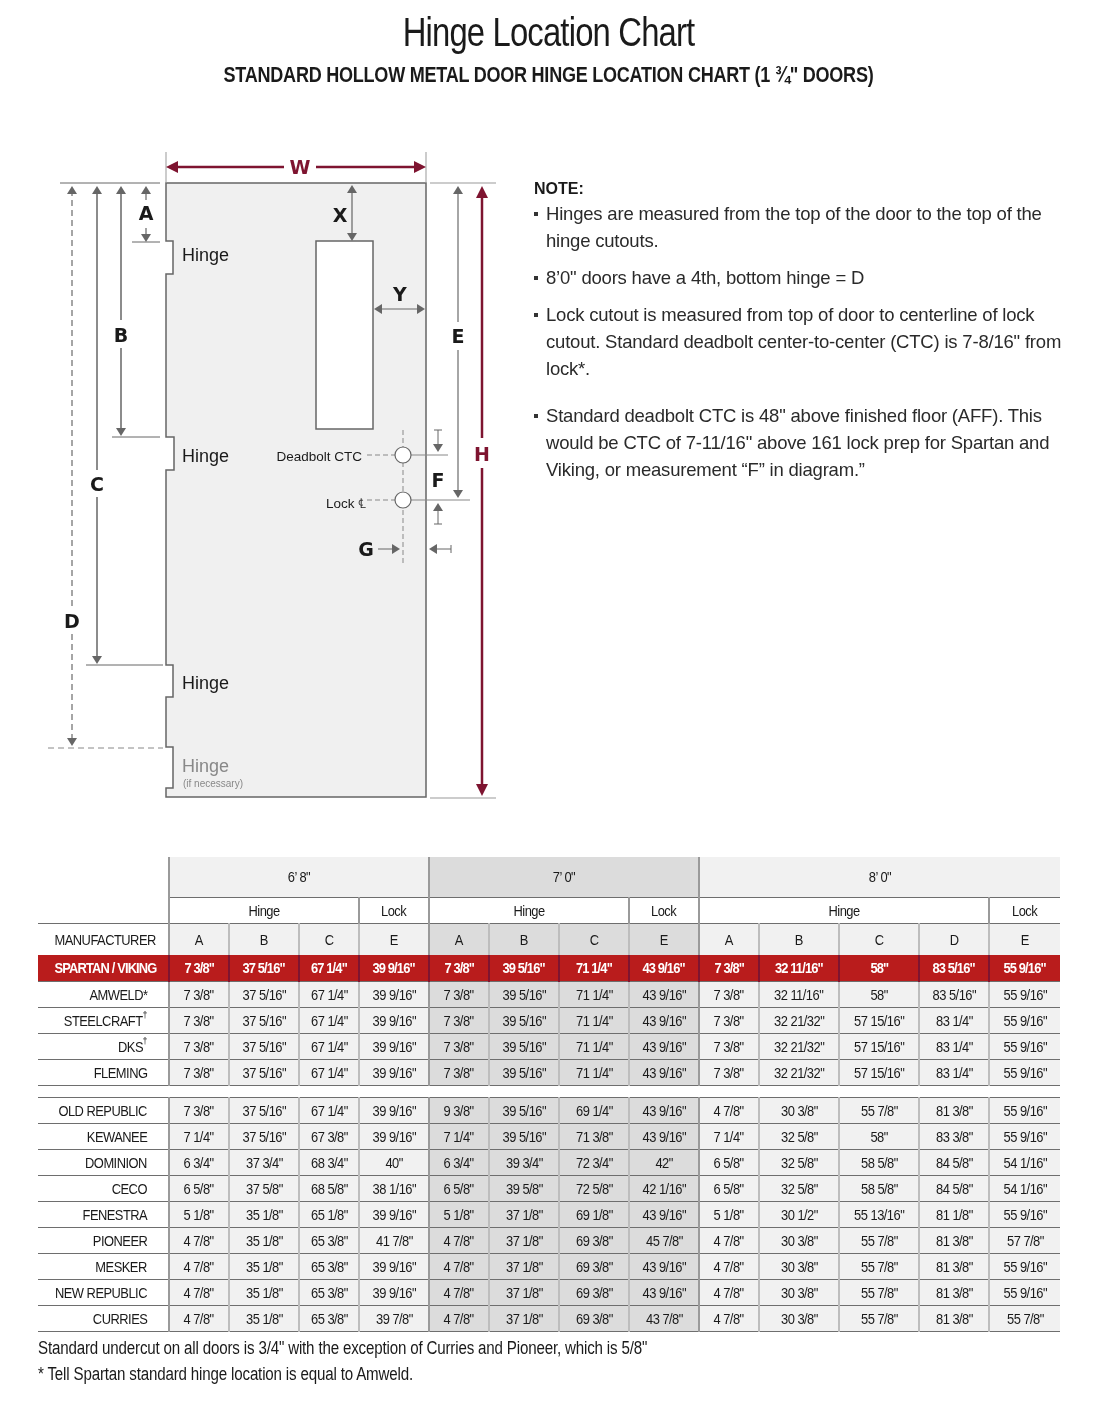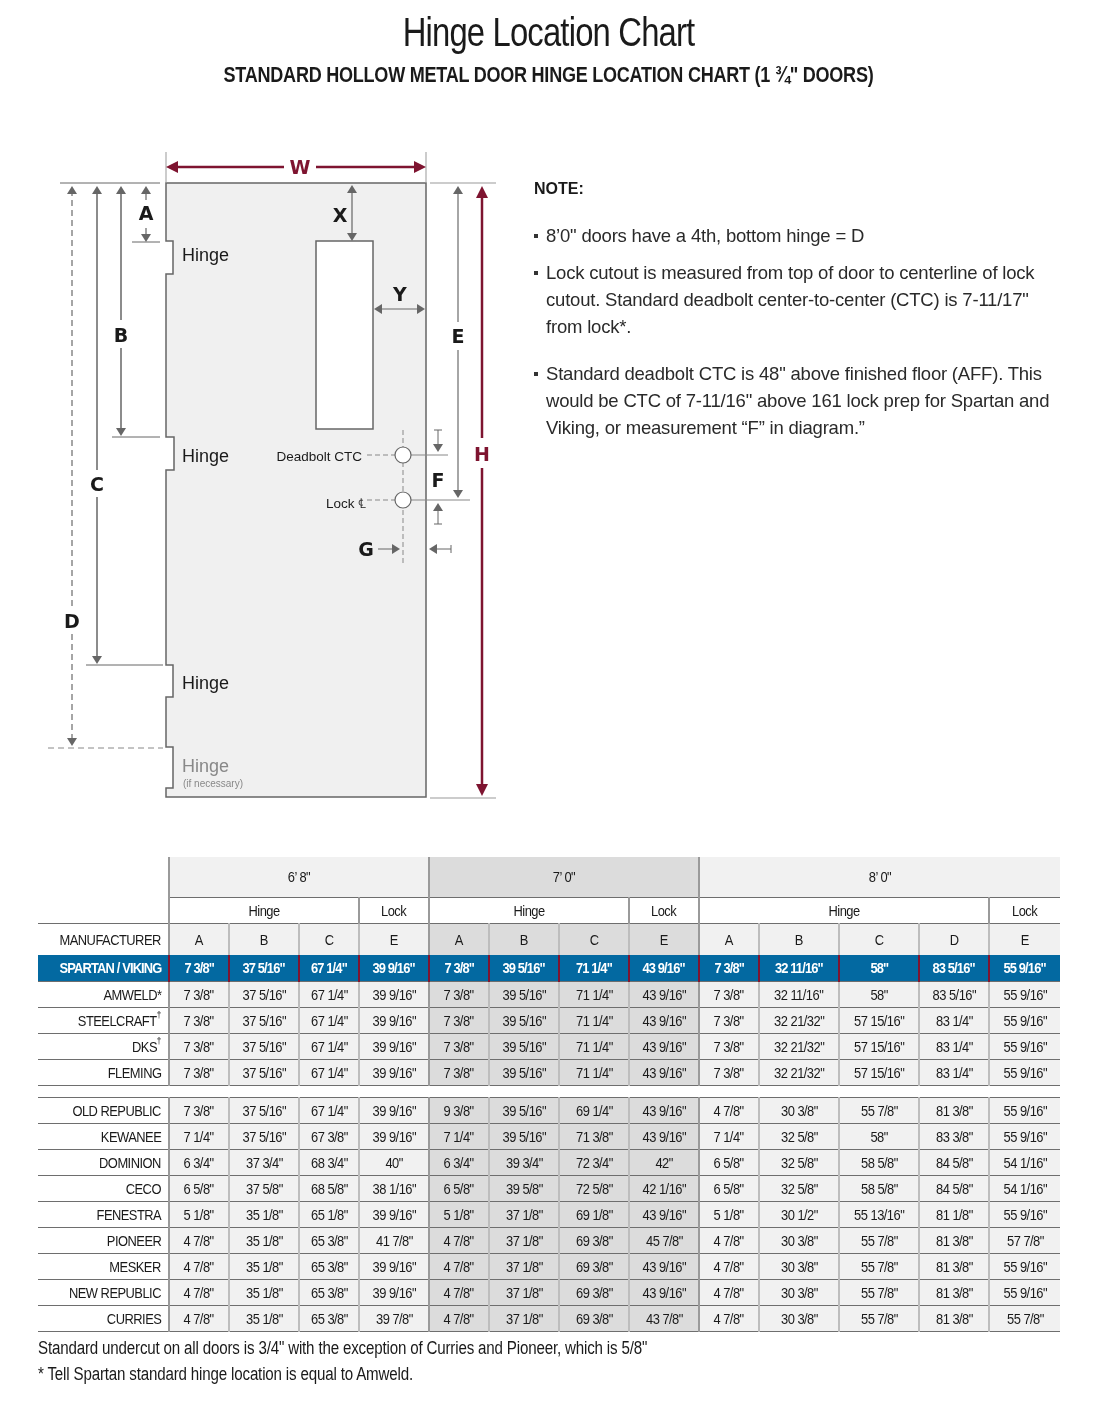--- a/index.html
+++ b/index.html
@@ -17,45 +17,45 @@
     transform: scaleX(0.82); color: #1a1a1a; letter-spacing: -0.3px;
   }
 
   
   .diagram { position: absolute; left: 0; top: 140px; width: 520px; height: 680px; }
   .diagram svg { position: absolute; left: 0; top: 0; }
   .dlabel { font-family: "DejaVu Sans", sans-serif; }
 
   
   .notes { position: absolute; left: 534px; top: 180px; width: 530px; }
-  .notes-heading { font-family: "Liberation Sans", sans-serif; font-weight: 700; font-size: 16px; margin-bottom: 24px; color: #1a1a1a; }
+  .notes-heading { font-family: "Liberation Sans", sans-serif; font-weight: 700; font-size: 16px; margin-bottom: 2px; color: #1a1a1a; }
   .note-item { position: relative; padding-left: 12px; font-family: "Liberation Sans", sans-serif; font-size: 18.5px; line-height: 27px; color: #2a2a2a; letter-spacing: -0.2px; }
   .note-item::before { content: ""; position: absolute; left: 0; top: 12px; width: 4px; height: 4px; background: #333; }
   .note-item.g1 { margin-bottom: 10px; }
   .note-item.g2 { margin-bottom: 20px; }
 
   
   .table-wrap { position: absolute; left: 38px; top: 857px; width: 1022px; }
   table { border-collapse: collapse; width: 1022px; table-layout: fixed; font-family: "Liberation Sans", sans-serif; }
   td, th { font-weight: 400; text-align: center; font-size: 15px; color: #1a1a1a; height: 26px; white-space: nowrap; overflow: hidden; letter-spacing: -0.6px; }
   .cond { display: inline-block; transform: scaleX(0.86); }
-  .mfr { text-align: right; padding-right: 7px; }
+  .mfr { text-align: right; padding-right: 21px; }
   .hdr-top td { height: 40px; font-size: 15px; }
   .hdr-mid td { height: 26px; }
   .hdr-col td { height: 32px; }
   .g68 { background: #f1f1f1; }
   .g70 { background: #dcdcdc; }
   .g80 { background: #f1f1f1; }
   .white { background: #ffffff; }
   .vl { border-left: 2px solid #9a9a9a; }
   .vlt { border-left: 2px solid #bdbdbd; }
   tr.rowline td { border-bottom: 1.5px solid #6e6e6e; }
   .hdr-top td.sec { border-bottom: 1.5px solid #6e6e6e; }
   .hdr-mid td.sec { border-bottom: 1.5px solid #6e6e6e; }
-  tr.spartan td { background: #0369a1; color: #ffffff; font-weight: 700; letter-spacing: -1px; }
+  tr.spartan td { background: #b91c1c; color: #ffffff; font-weight: 700; letter-spacing: -1px; }
   tr.spartan td.vl, tr.spartan td.vlt { border-left-color: #7e1430; }
   tr.gap td { height: 12px; background: #ffffff; border-bottom: 1.5px solid #6e6e6e; }
   .sup { font-size: 9px; vertical-align: top; position: relative; top: -2px; }
 
   .footnote { position: absolute; left: 38px; font-family: "Liberation Sans", sans-serif; font-size: 18px; color: #1a1a1a; transform-origin: left center; transform: scaleX(0.84); white-space: nowrap; letter-spacing: -0.2px; }
 </style>
 </head>
 <body>
 
 <div class="title">Hinge Location Chart</div>
@@ -145,22 +145,23 @@
     <text x="182" y="689" font-family="Liberation Sans, sans-serif" font-size="18" fill="#1a1a1a">Hinge</text>
     <text x="182" y="772" font-family="Liberation Sans, sans-serif" font-size="18" fill="#888">Hinge</text>
     <text x="183" y="787" font-family="Liberation Sans, sans-serif" font-size="10" fill="#888">(if necessary)</text>
     <text x="362" y="461" font-family="Liberation Sans, sans-serif" font-size="13.5" fill="#1a1a1a" text-anchor="end">Deadbolt CTC</text>
     <text x="366" y="508" font-family="Liberation Sans, sans-serif" font-size="13.5" fill="#1a1a1a" text-anchor="end">Lock ℄</text>
   </svg>
 </div>
 
 <div class="notes">
   <div class="notes-heading">NOTE:</div>
+  <div class="note-item g1">Hinges are measured from the top of  the door to the top of the hinge cutouts.</div>
   <div class="note-item g1">8’0" doors have a 4th, bottom hinge = D</div>
-  <div class="note-item g2">Lock cutout is measured from top of door to centerline of lock cutout. Standard deadbolt center-to-center (CTC) is 7-11/17" from lock*.</div>
+  <div class="note-item g2">Lock cutout is measured from top of door to centerline of lock cutout. Standard deadbolt center-to-center (CTC) is 7-8/16" from lock*.</div>
   <div class="note-item g2">Standard deadbolt CTC is 48" above finished floor (AFF). This would be CTC of 7-11/16" above 161 lock prep for Spartan and Viking, or measurement “F” in diagram.”</div>
 </div>
 
 <div class="table-wrap">
 <table>
   <colgroup>
     <col style="width:131px">
     <col style="width:60px">
         <col style="width:70px">
         <col style="width:60px">

